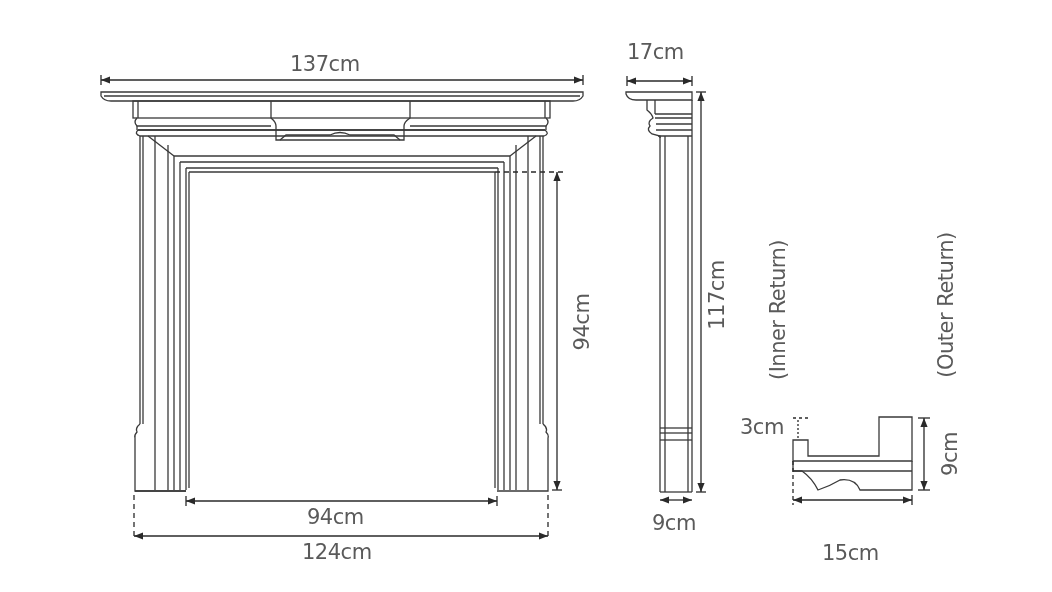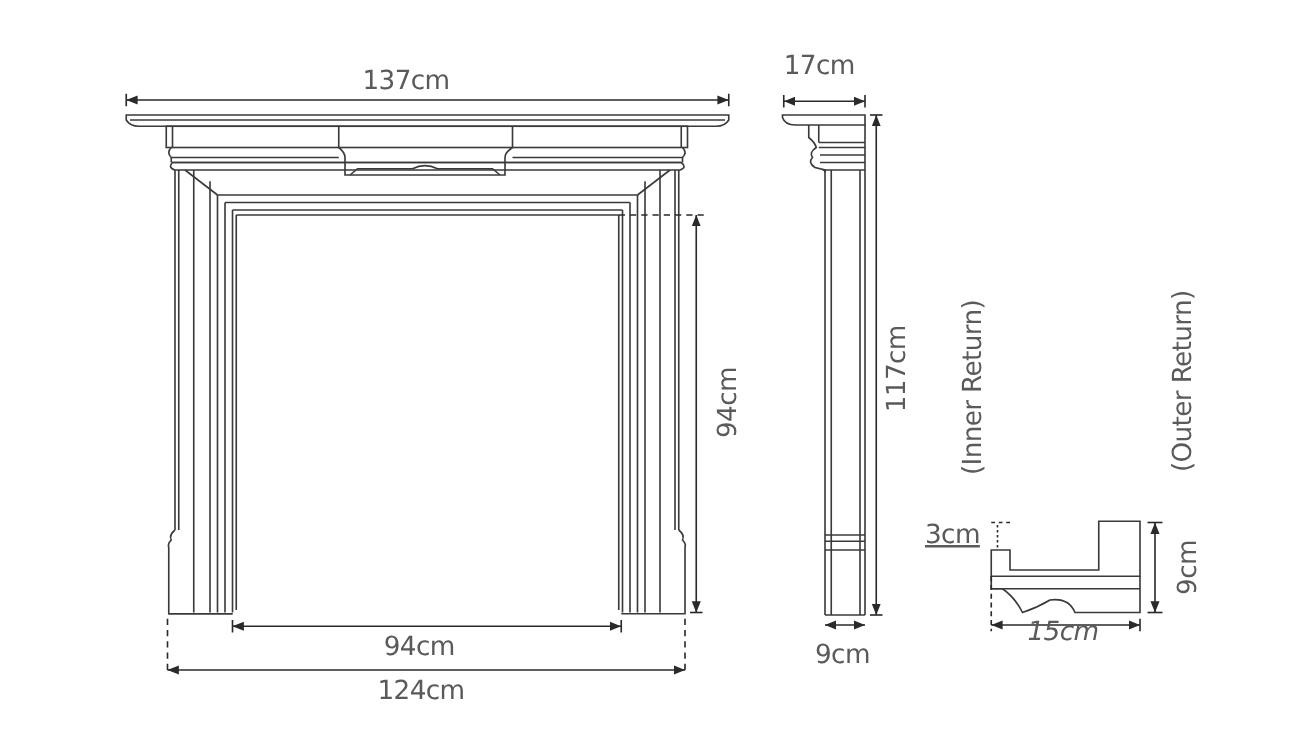--- a/index.html
+++ b/index.html
@@ -143,15 +143,15 @@
 <div class="lbl vert" style="left:542px; top:310px; width:80px; text-align:center;">94cm</div>
 <div class="lbl" style="left:307px; top:505px;">94cm</div>
 <div class="lbl" style="left:302px; top:540px;">124cm</div>
 
 <div class="lbl" style="left:627px; top:40px;">17cm</div>
 <div class="lbl vert" style="left:671px; top:283px; width:92px; text-align:center;">117cm</div>
 <div class="lbl" style="left:652px; top:511px;">9cm</div>
 
 <div class="lbl vert" style="left:693px; top:298px; width:170px; text-align:center;">(Inner Return)</div>
 <div class="lbl vert" style="left:856px; top:293px; width:180px; text-align:center;">(Outer Return)</div>
-<div class="lbl" style="left:740px; top:415px;text-decoration:underline;">3cm</div>
+<div class="lbl" style="left:740px; top:415px;">3cm</div>
 <div class="lbl vert" style="left:922px; top:442px; width:56px; text-align:center;">9cm</div>
-<div class="lbl" style="left:822px; top:493px;font-style:italic;">15cm</div>
+<div class="lbl" style="left:822px; top:541px;">15cm</div>
 
 </body></html>

